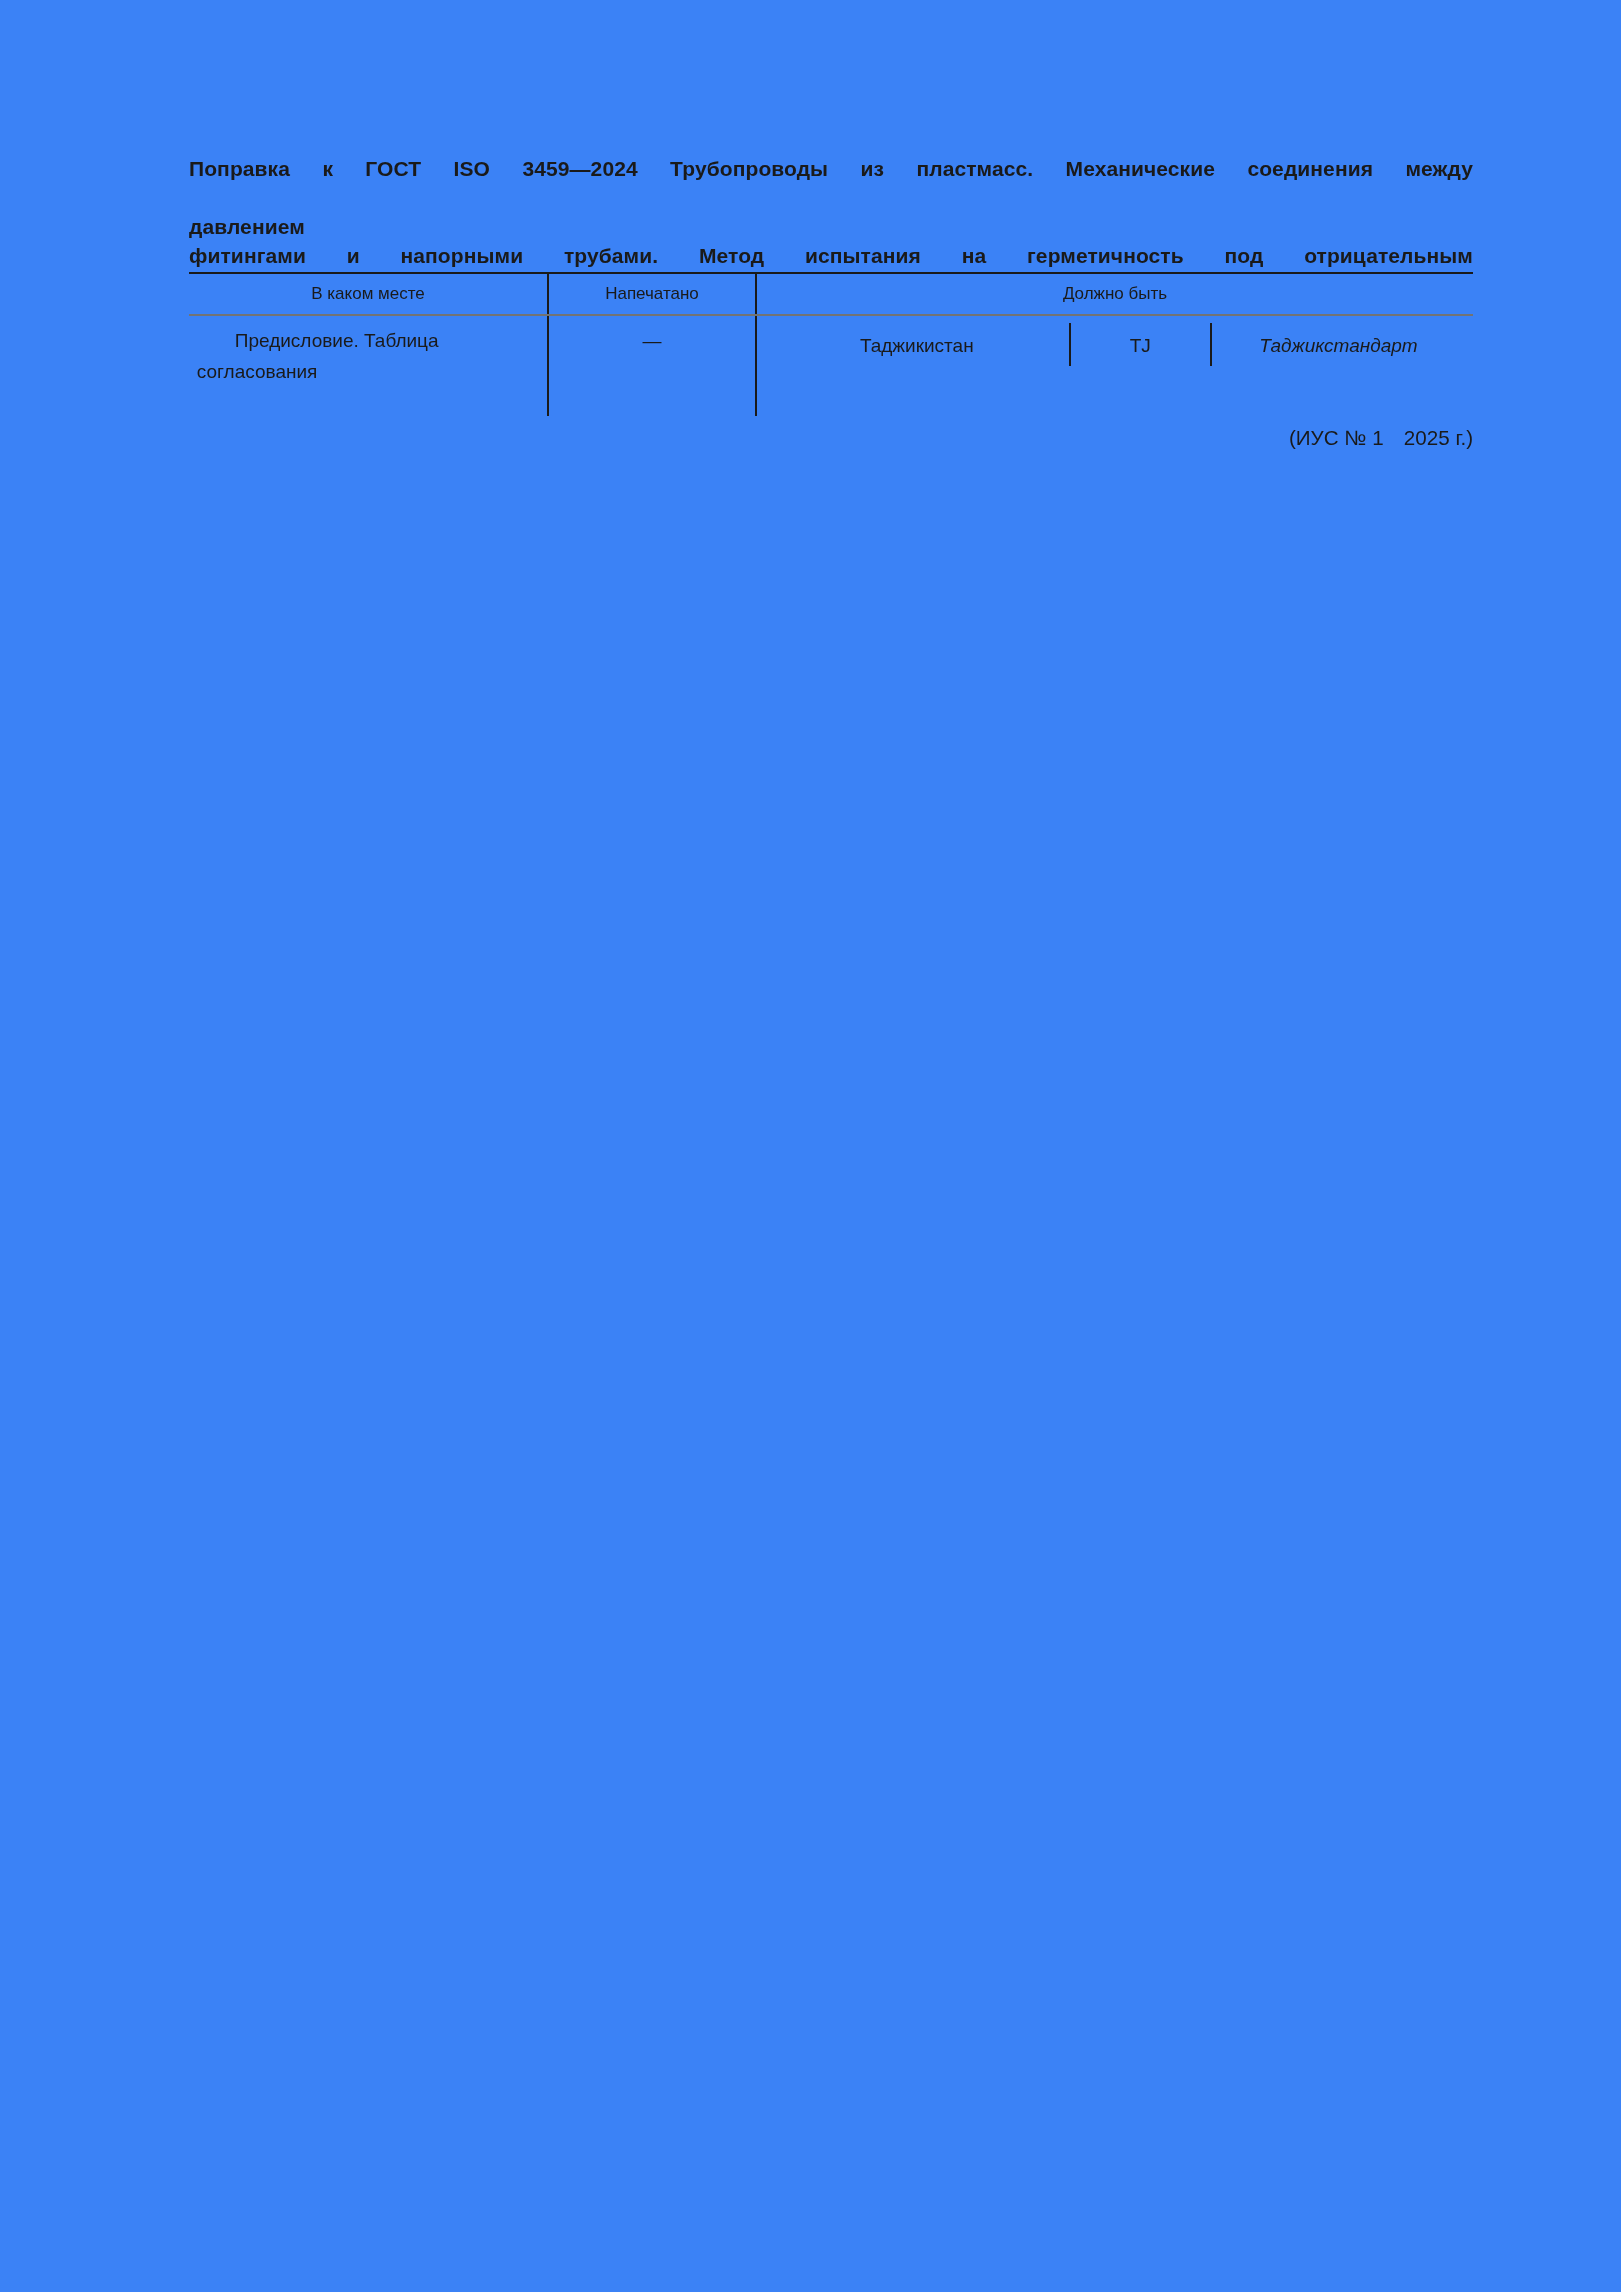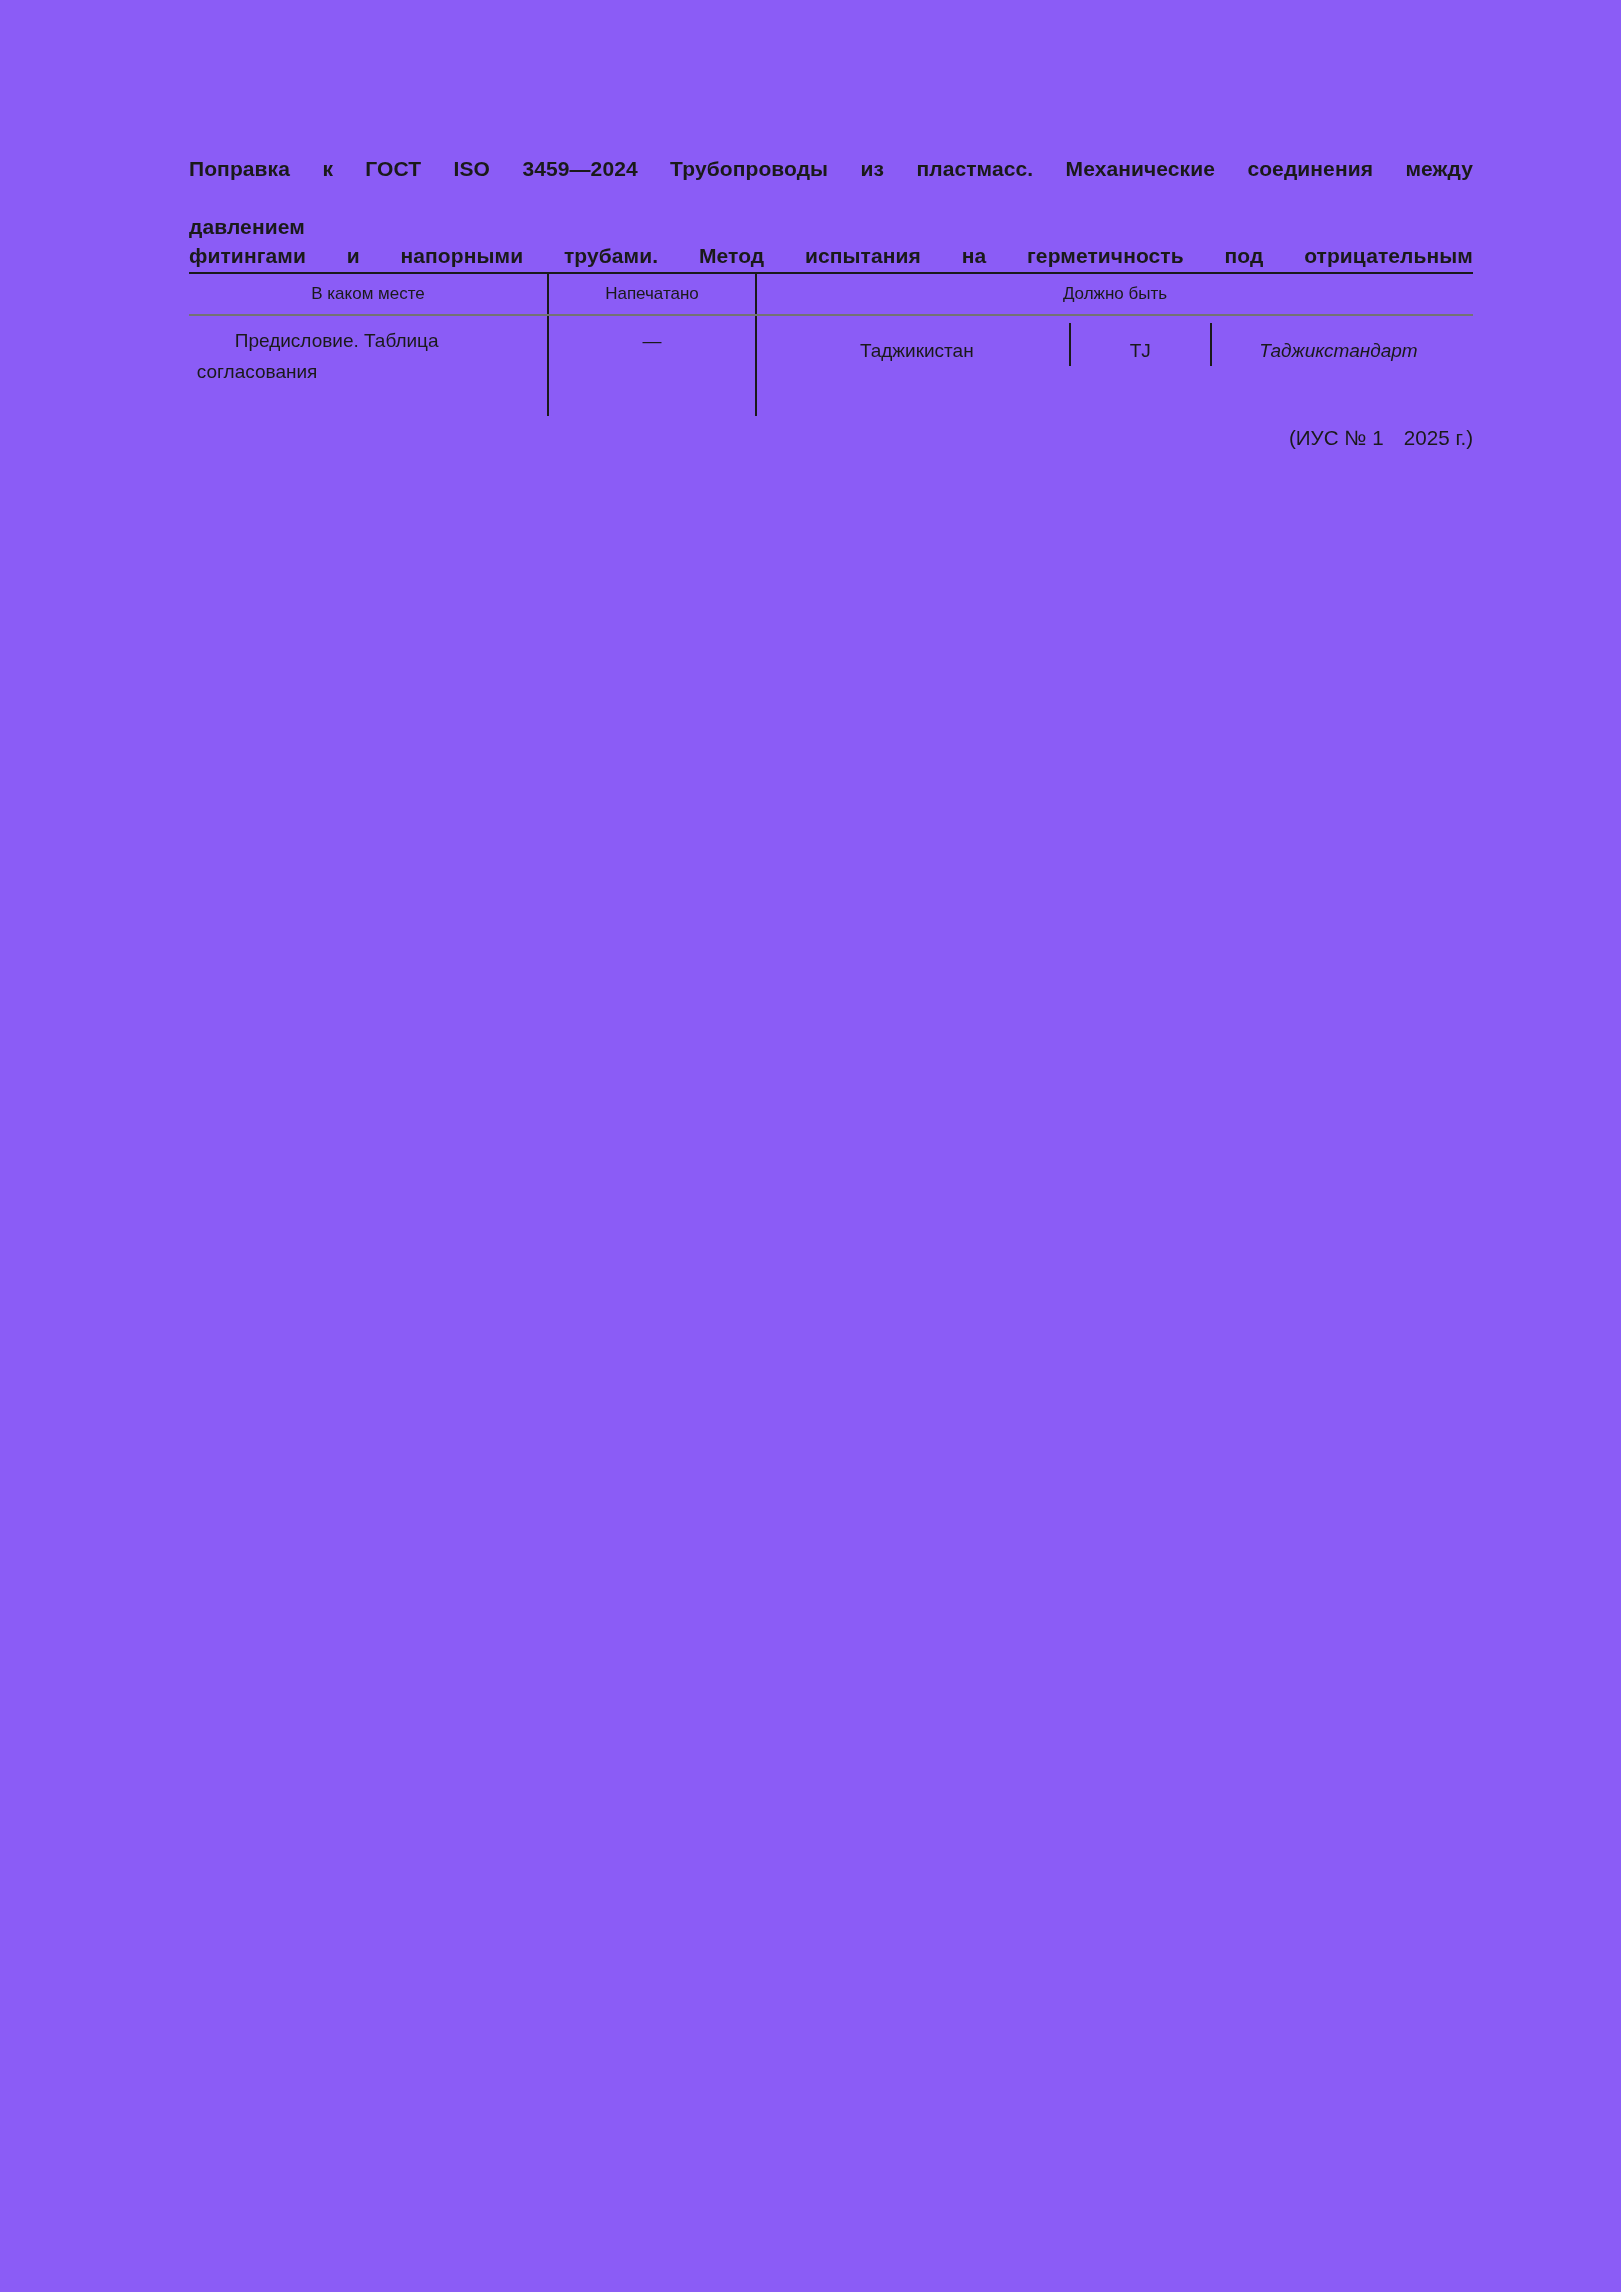--- a/index.html
+++ b/index.html
@@ -10,21 +10,21 @@
   }
   body {
     font-family: "Liberation Sans", sans-serif;
     color: #1a1a1a;
     -webkit-font-smoothing: antialiased;
   }
   .page {
     position: relative;
     width: 1621px;
     height: 2293px;
-    background: #8b5cf6;
+    background: #3b82f6;
     margin: 0 auto;
     overflow: hidden;
   }
   .sheet {
     position: absolute;
     left: 189px;
     top: 0;
     width: 1284px;
   }
 
@@ -97,21 +97,21 @@
     text-align: center;
   }
   .cell-printed .emdash {
     display: inline-block;
     line-height: 31px;
   }
 
   
   .should-be {
     display: flex;
-    align-items: flex-end;
+    align-items: center;
     width: 100%;
   }
   .should-be .sb {
     text-align: center;
     line-height: 31px;
     padding: 0 3.9px;
     box-sizing: border-box;
   }
   .should-be .sb-country  { flex: 0 0 304px; }
   .should-be .sb-code     { flex: 0 0 139px; }

